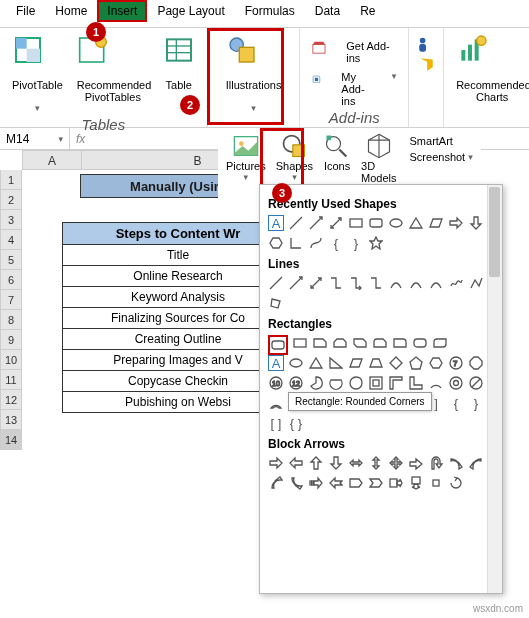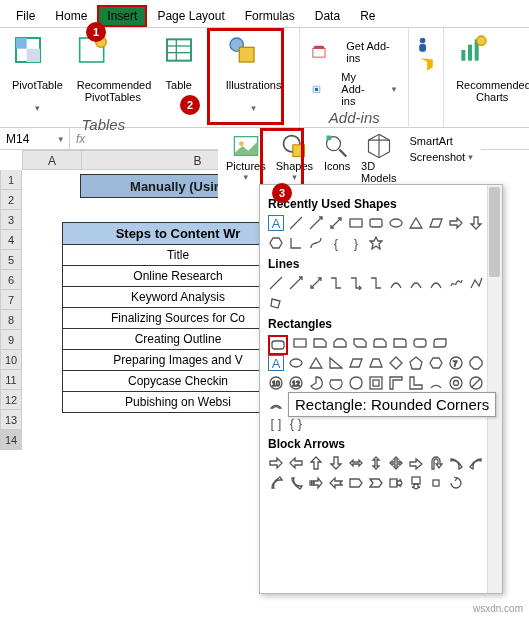--- a/index.html
+++ b/index.html
@@ -1,32 +1,32 @@
 <!DOCTYPE html>
 <html><head>
 <meta charset="utf-8">
 <style>
 * { box-sizing: border-box; margin: 0; padding: 0; font-family: "Segoe UI", sans-serif; }
 body { width: 529px; height: 618px; background: #fff; overflow: hidden; position: relative; font-size: 12px; }
 
 
-.tabstrip { display: flex; align-items: flex-end; height: 28px; background: #fff; border-bottom: 1px solid #d0d0d0; padding: 0 6px; }
+.tabstrip { display: flex; align-items: flex-start; height: 28px; background: #fff; border-bottom: 1px solid #d0d0d0; padding: 0 6px; }
 .tab { padding: 4px 10px; cursor: pointer; }
 .tab.highlighted { border: 2px solid #cc0000; background: #15803d; padding: 2px 8px; }
 
 
 .ribbon { display: flex; align-items: flex-start; background: #fff; border-bottom: 1px solid #d0d0d0; height: 100px; position: relative; }
 .group { display: flex; flex-direction: column; align-items: center; padding: 4px 8px 2px; border-right: 1px solid #e0e0e0; height: 100%; }
 .group-items { display: flex; gap: 6px; flex: 1; align-items: flex-start; }
 .group-label { font-size: 15px; color: #555; margin-top: auto; padding-bottom: 2px; font-style: italic; }
 .rbtn { display: flex; flex-direction: column; gap: 13px; padding: 2px 4px; cursor: pointer; text-align: center; font-size: 11px; line-height: 1.1; }
 .rbtn .ico { width: 28px; height: 28px; display: flex; align-items: center; justify-content: center; }
 .rbtn .lbl { max-width: 72px; }
 .rbtn.big .ico { width: 32px; height: 32px; }
-.smallbtn { display: flex; align-items: center; gap: 20px; font-size: 11px; padding: 2px 4px; cursor: pointer; }
+.smallbtn { display: flex; gap: 20px; font-size: 11px; padding: 2px 4px; cursor: pointer; }
 .smallbtn .sico { width: 16px; height: 16px; display:flex; align-items:center; justify-content:center; }
 .dd { font-size: 9px; color: #666; }
 .addins-col { display:flex; flex-direction:column; gap:3px; padding-top:6px;}
 
 .highlight-box { position: absolute; border: 3px solid #cc0000; pointer-events: none; }
 .num-badge { position: absolute; width: 20px; height: 20px; border-radius: 50%; background: #c00000; color: #fff; font-size: 11px; font-weight: bold; display: flex; align-items: center; justify-content: center; z-index: 30; }
 
 
 .fxbar { display: flex; align-items: center; height: 22px; border-bottom: 1px solid #d0d0d0; font-size: 12px; }
 .namebox { width: 70px; padding: 0 6px; border-right: 1px solid #d0d0d0; height:100%; display:flex; align-items:center; justify-content:space-between; }
@@ -58,21 +58,21 @@
 
 .shapes-dd { position:absolute; left:259px; top:184px; width:244px; height:410px; background:#fff; border:1px solid #b6b6b6; box-shadow:2px 2px 6px rgba(0,0,0,.25); z-index:25; overflow:hidden; font-size:12px; }
 .shapes-dd .scroll { position:absolute; right:0; top:0; width:15px; height:100%; background:#f0f0f0; border-left:1px solid #ddd;}
 .shapes-dd .thumb { position:absolute; right:2px; top:2px; width:11px; height:90px; background:#c6c6c6; border-radius:2px;}
 .sect { padding:6px 8px 2px; }
 .sect-title { font-weight:bold; font-size:12px; margin:6px 0 4px; }
 .shape-row { display:flex; flex-wrap:wrap; gap:4px; }
 .shp { width:16px; height:16px; display:flex; align-items:center; justify-content:center; color:#555; cursor:pointer; font-size:13px; }
 .shp svg { width:14px; height:14px; stroke:#555; fill:none; stroke-width:1.3; }
 .shp.sel { border:2px solid #cc0000; padding:1px; width:20px; height:20px; }
-.tooltip { position:absolute; left:288px; top:392px; background:#fff; border:1px solid #999; padding:3px 6px; font-size:15px; z-index:40; box-shadow:1px 1px 3px rgba(0,0,0,.2); white-space:nowrap;}
+.tooltip { position:absolute; left:288px; top:392px; background:#fff; border:1px solid #999; padding:3px 6px; font-size:10px; z-index:40; box-shadow:1px 1px 3px rgba(0,0,0,.2); white-space:nowrap;}
 
 .watermark { position:absolute; right:6px; bottom:4px; font-size:10px; color:#999; z-index:50;}
 </style>
 </head>
 <body>
 
 <div class="tabstrip">
   <div class="tab">File</div>
   <div class="tab">Home</div>
   <div class="tab highlighted">Insert</div>

